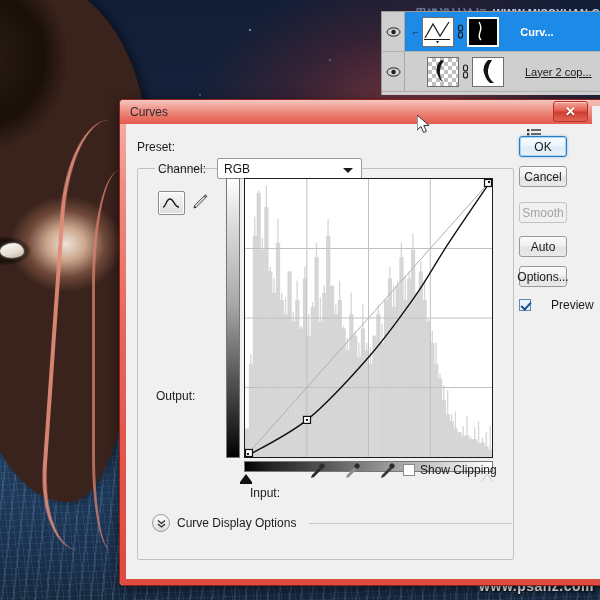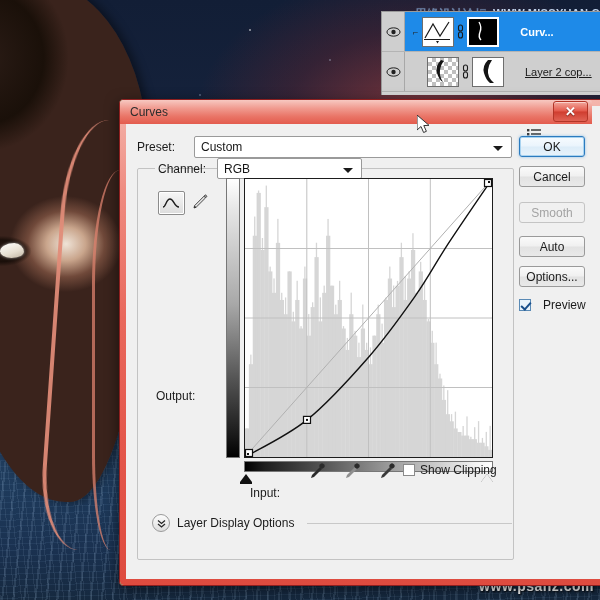--- a/index.html
+++ b/index.html
@@ -352,41 +352,41 @@
   .cdo-circle {
     width:16px;height:16px;border-radius:50%;
     background:linear-gradient(180deg,#fcfcfc,#dedede);
     border:1px solid #9a9a9a;
     display:flex;align-items:center;justify-content:center;
   }
   .cdo-rule { flex:1; height:1px; background:#c8c8c8; margin-left:6px; }
 
   
   .btn {
-    position:absolute; left:393px; width:66px; height:21px;
+    position:absolute; left:393px; width:48px; height:21px;
     font-size:12px; color:#1b1b1b;
     background:linear-gradient(180deg,#fafafa 0%,#f0f0f0 48%,#e2e2e2 52%,#e9e9e9 100%);
     border:1px solid #9a9a9a;
     border-radius:3px;
     display:flex;align-items:center;justify-content:center;
     cursor:pointer;
     box-sizing:border-box;
   }
   .btn.primary {
     border:1px solid #2c7bbf;
     box-shadow: 0 0 0 1px #a9d3f0 inset, 0 0 3px rgba(60,150,220,0.55);
     background:linear-gradient(180deg,#f7fbfe 0%,#eaf4fc 48%,#dcecf8 52%,#e8f3fb 100%);
   }
   .btn.disabled { color:#a3a3a3; background:#f0f0f0; border-color:#c4c4c4; }
   #btn-ok { top:12px; }
   #btn-cancel { top:42px; }
   #btn-smooth { top:78px; }
   #btn-auto { top:112px; }
   #btn-options { top:142px;text-align:right; }
-  .preview-row { position:absolute; left:393px; top:174px; display:flex; align-items:center; gap:12px; cursor:pointer;}
+  .preview-row { position:absolute; left:393px; top:174px; display:flex; align-items:center; gap:20px; cursor:pointer;}
 
   .cursor-arrow { position:absolute; left:417px; top:115px; }
 </style>
 </head>
 <body>
 
 <div id="canvas">
 
   <div class="bg-sky">
     <div class="stars"></div>
@@ -474,24 +474,20 @@
       <div class="title-text">Curves</div>
       <div class="close-btn">
         <span class="close-x">✕</span>
       </div>
     </div>
 
     <div class="dlg-body">
 
       <div class="preset-row">
         <span class="lbl preset-label">Preset:</span>
-        <div class="combo" id="preset-combo">
-          <span class="cval">Custom</span>
-          <span class="carrow"></span>
-        </div>
       </div>
       <div class="preset-menu-btn">
         <svg width="18" height="18" viewBox="0 0 18 18">
           <g stroke="#3a3a3a" stroke-width="1.3">
             <line x1="5" y1="4" x2="15" y2="4"></line>
             <line x1="5" y1="8" x2="15" y2="8"></line>
             <line x1="5" y1="12" x2="12" y2="12"></line>
           </g>
           <g fill="#3a3a3a">
             <rect x="1" y="3" width="2.4" height="2.4"></rect>
@@ -716,21 +712,21 @@
           <span class="lbl">Show Clipping</span>
         </div>
 
         <div class="cdo-row">
           <span class="cdo-circle">
             <svg width="11" height="11" viewBox="0 0 11 11">
               <polyline points="2,2.5 5.5,5.5 9,2.5" fill="none" stroke="#2a2a2a" stroke-width="1.3"></polyline>
               <polyline points="2,6 5.5,9 9,6" fill="none" stroke="#2a2a2a" stroke-width="1.3"></polyline>
             </svg>
           </span>
-          <span class="lbl">Layer Display Options</span>
+          <span class="lbl">Curve Display Options</span>
           <span class="cdo-rule"></span>
         </div>
       </div>
 
       <div class="btn primary" id="btn-ok">OK</div>
       <div class="btn" id="btn-cancel">Cancel</div>
       <div class="btn disabled" id="btn-smooth">Smooth</div>
       <div class="btn" id="btn-auto">Auto</div>
       <div class="btn" id="btn-options">Options...</div>
 

